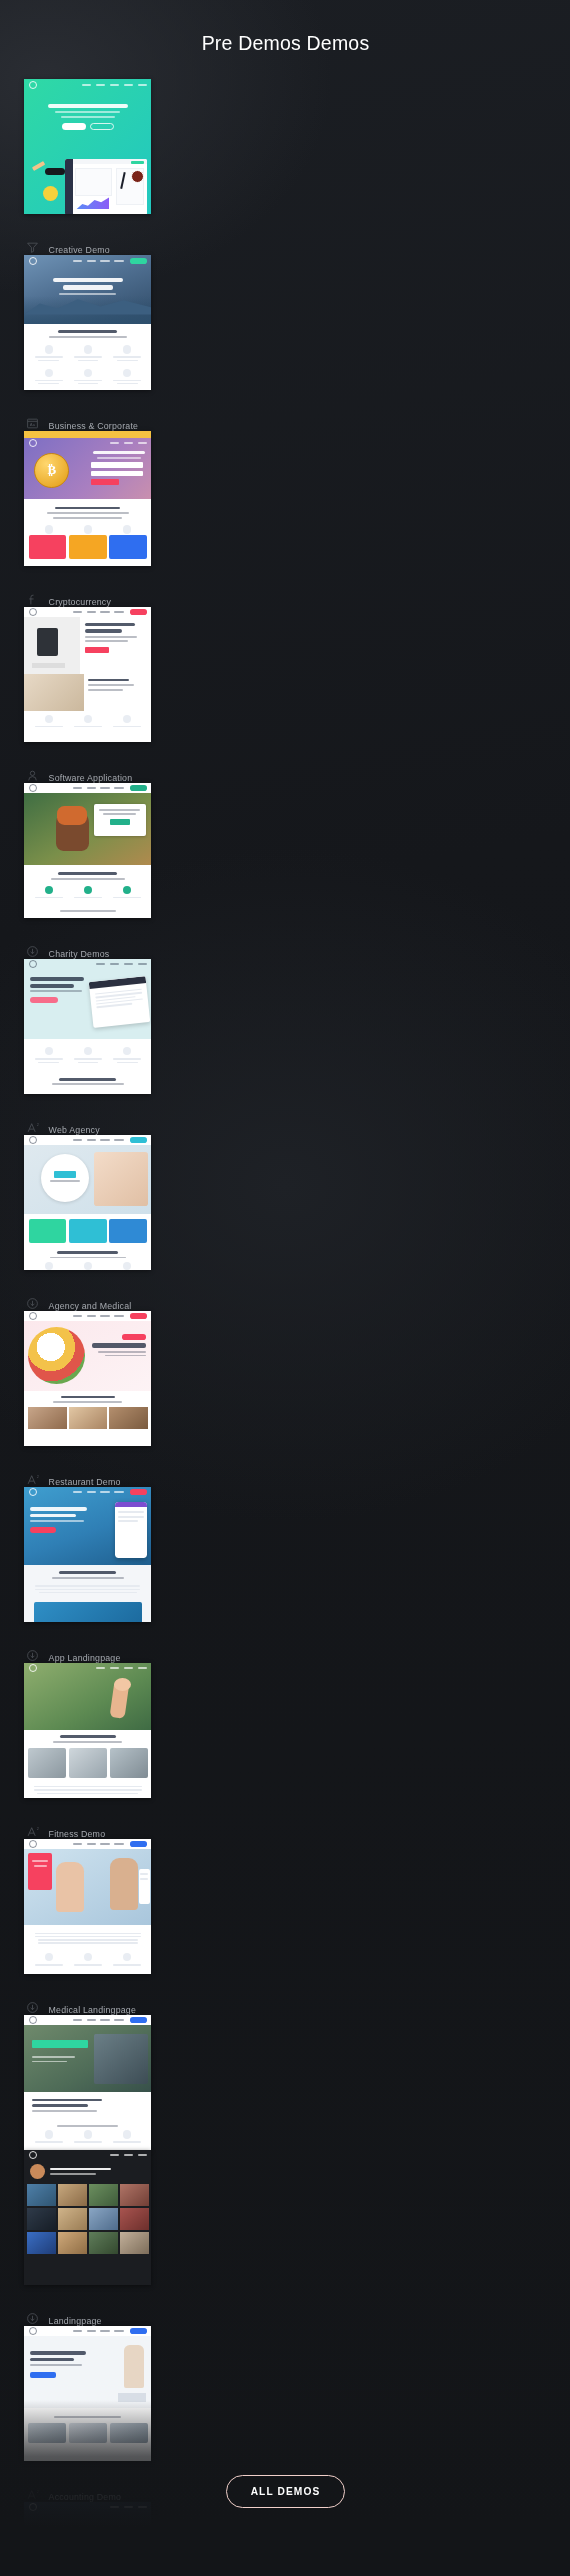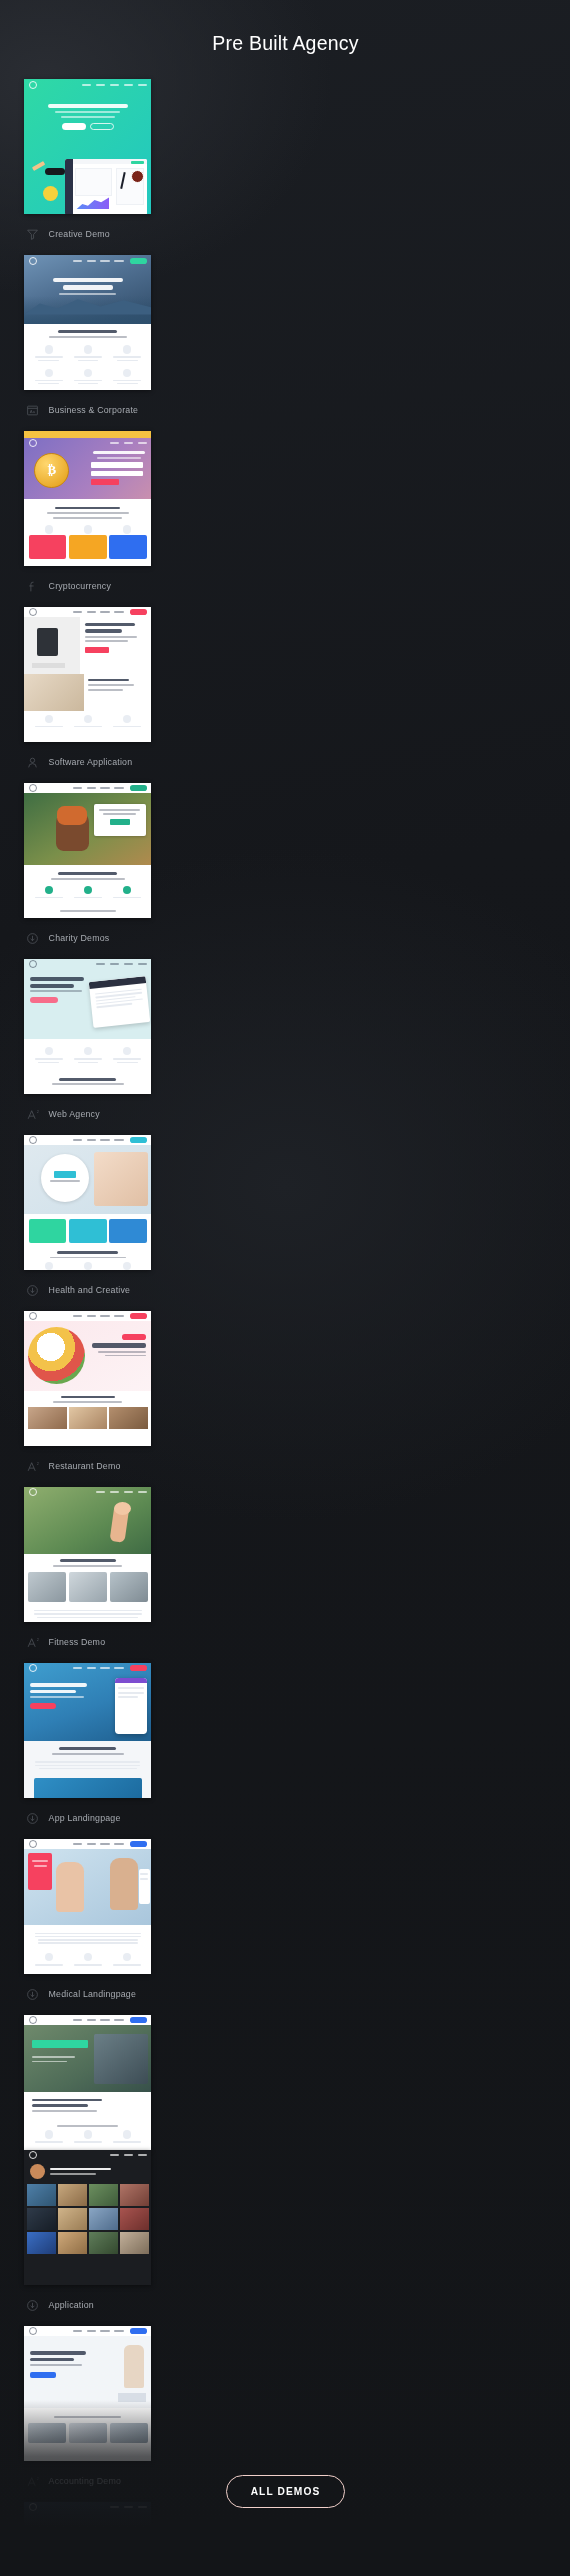--- a/index.html
+++ b/index.html
@@ -60,21 +60,21 @@
     height: 135px;
     background: #ffffff;
     overflow: hidden;
     position: relative;
     box-shadow: 0 0.9px 4.6px rgba(0,0,0,.45);
   }
   .thumb .inner { position: absolute; inset: 0; }
 
   .caption {
     display: flex;
-    align-items: center;
+    align-items: flex-end;
     height: 41px;
     padding-left: 0.9px;
     gap: 8.3px;
   }
   .caption .ic {
     width: 15px; height: 15px;
     flex: 0 0 15px;
     color: #50545b;
     display: flex; align-items: center; justify-content: center;
   }
@@ -147,21 +147,21 @@
     z-index: 20;
     pointer-events: none;
   }
 </style>
 </head>
 <body>
 
 <div id="root">
 
   <div class="header">
-    <h1>Pre Built Agency</h1>
+    <h1>Pre Demos Demos</h1>
   </div>
 
   <div class="grid">
 
     <div class="cell">
       <div class="thumb">
         <div class="inner" style="background:linear-gradient(135deg,#2fd9a5,#22c7c0);">
           <div class="navbar">
               <div class="logo"></div>
               <div class="navlinks">
@@ -564,21 +564,21 @@
           </div>
         </div>
       </div>
       <div class="caption">
         <span class="ic">
           <svg width="13" height="13" viewBox="0 0 24 24" fill="none" stroke="currentColor" stroke-width="1.4">
               <circle cx="12" cy="12" r="9"></circle>
               <path d="M12 7v9M8.5 12.5 12 16l3.5-3.5"></path>
             </svg>
         </span>
-        <span class="lbl">Health and Creative</span>
+        <span class="lbl">Agency and Medical</span>
       </div>
     </div>
 
     <div class="cell">
       <div class="thumb">
         <div class="inner whitebody">
           <div class="navbar" style="height:10.2px;">
               <div class="logo dark"></div>
               <div class="navlinks dark">
                 <i></i>
@@ -615,64 +615,20 @@
               <path d="M6.5 15h8"></path>
               <text x="20" y="9" font-size="7" fill="currentColor" stroke="none" font-family="sans-serif">2</text>
             </svg>
         </span>
         <span class="lbl">Restaurant Demo</span>
       </div>
     </div>
 
     <div class="cell">
       <div class="thumb">
-        <div class="inner whitebody">
-          <div style="height:67px;background:linear-gradient(150deg,#8fae6e,#5d8a52 60%,#3f6b44);position:relative;">
-            <div class="navbar" style="height:10.2px;">
-                <div class="logo"></div>
-                <div class="navlinks">
-                  <i></i>
-                  <i></i>
-                  <i></i>
-                  <i></i>
-                </div>
-              </div>
-            <div style="position:absolute;right:24px;top:18.5px;width:15px;height:37px;background:#e8b58f;border-radius:5.6px;transform:rotate(8deg);"></div>
-            <div style="position:absolute;right:20.4px;top:15px;width:16.7px;height:13px;background:#f2c7a4;border-radius:50%;"></div>
-          </div>
-          <div style="text-align:center;padding-top:5.6px;">
-            <div class="ttl dk" style="width:56px;height:2.8px;"></div>
-            <div class="sub dk" style="width:69px;"></div>
-          </div>
-          <div style="display:flex;gap:2.8px;padding:4.6px 3.7px;">
-            <div style="flex:1;height:30px;background:linear-gradient(140deg,#bfc9cf,#8b979f);border-radius:1.9px;"></div>
-            <div style="flex:1;height:30px;background:linear-gradient(140deg,#cfd7dc,#98a4ac);border-radius:1.9px;"></div>
-            <div style="flex:1;height:30px;background:linear-gradient(140deg,#b6c2c9,#7f8b93);border-radius:1.9px;"></div>
-          </div>
-          <div style="padding:1.9px 5.6px;">
-              <div class="ln"></div>
-              <div class="ln"></div>
-              <div class="ln s"></div>
-            </div>
-        </div>
-      </div>
-      <div class="caption">
-        <span class="ic">
-          <svg width="13" height="13" viewBox="0 0 24 24" fill="none" stroke="currentColor" stroke-width="1.4">
-              <path d="M4 20 10.5 5 17 20"></path>
-              <path d="M6.5 15h8"></path>
-              <text x="20" y="9" font-size="7" fill="currentColor" stroke="none" font-family="sans-serif">2</text>
-            </svg>
-        </span>
-        <span class="lbl">Fitness Demo</span>
-      </div>
-    </div>
-
-    <div class="cell">
-      <div class="thumb">
         <div class="inner greybody">
           <div style="height:78px;background:linear-gradient(160deg,#3f9ecf,#2f7fb5 55%,#1f5f8f);position:relative;">
             <div class="navbar" style="height:10.2px;">
                 <div class="logo"></div>
                 <div class="navlinks">
                   <i></i>
                   <i></i>
                   <i></i>
                   <i></i>
                 </div>
@@ -704,20 +660,64 @@
         </div>
       </div>
       <div class="caption">
         <span class="ic">
           <svg width="13" height="13" viewBox="0 0 24 24" fill="none" stroke="currentColor" stroke-width="1.4">
               <circle cx="12" cy="12" r="9"></circle>
               <path d="M12 7v9M8.5 12.5 12 16l3.5-3.5"></path>
             </svg>
         </span>
         <span class="lbl">App Landingpage</span>
+      </div>
+    </div>
+
+    <div class="cell">
+      <div class="thumb">
+        <div class="inner whitebody">
+          <div style="height:67px;background:linear-gradient(150deg,#8fae6e,#5d8a52 60%,#3f6b44);position:relative;">
+            <div class="navbar" style="height:10.2px;">
+                <div class="logo"></div>
+                <div class="navlinks">
+                  <i></i>
+                  <i></i>
+                  <i></i>
+                  <i></i>
+                </div>
+              </div>
+            <div style="position:absolute;right:24px;top:18.5px;width:15px;height:37px;background:#e8b58f;border-radius:5.6px;transform:rotate(8deg);"></div>
+            <div style="position:absolute;right:20.4px;top:15px;width:16.7px;height:13px;background:#f2c7a4;border-radius:50%;"></div>
+          </div>
+          <div style="text-align:center;padding-top:5.6px;">
+            <div class="ttl dk" style="width:56px;height:2.8px;"></div>
+            <div class="sub dk" style="width:69px;"></div>
+          </div>
+          <div style="display:flex;gap:2.8px;padding:4.6px 3.7px;">
+            <div style="flex:1;height:30px;background:linear-gradient(140deg,#bfc9cf,#8b979f);border-radius:1.9px;"></div>
+            <div style="flex:1;height:30px;background:linear-gradient(140deg,#cfd7dc,#98a4ac);border-radius:1.9px;"></div>
+            <div style="flex:1;height:30px;background:linear-gradient(140deg,#b6c2c9,#7f8b93);border-radius:1.9px;"></div>
+          </div>
+          <div style="padding:1.9px 5.6px;">
+              <div class="ln"></div>
+              <div class="ln"></div>
+              <div class="ln s"></div>
+            </div>
+        </div>
+      </div>
+      <div class="caption">
+        <span class="ic">
+          <svg width="13" height="13" viewBox="0 0 24 24" fill="none" stroke="currentColor" stroke-width="1.4">
+              <path d="M4 20 10.5 5 17 20"></path>
+              <path d="M6.5 15h8"></path>
+              <text x="20" y="9" font-size="7" fill="currentColor" stroke="none" font-family="sans-serif">2</text>
+            </svg>
+        </span>
+        <span class="lbl">Fitness Demo</span>
       </div>
     </div>
 
     <div class="cell">
       <div class="thumb">
         <div class="inner whitebody">
           <div class="navbar" style="height:10.2px;">
               <div class="logo dark"></div>
               <div class="navlinks dark">
                 <i></i>
@@ -853,21 +853,21 @@
           </div>
         </div>
       </div>
       <div class="caption">
         <span class="ic">
           <svg width="13" height="13" viewBox="0 0 24 24" fill="none" stroke="currentColor" stroke-width="1.4">
               <circle cx="12" cy="12" r="9"></circle>
               <path d="M12 7v9M8.5 12.5 12 16l3.5-3.5"></path>
             </svg>
         </span>
-        <span class="lbl">Application</span>
+        <span class="lbl">Landingpage</span>
       </div>
     </div>
 
     <div class="cell">
       <div class="thumb">
         <div class="inner whitebody">
           <div class="navbar" style="height:10.2px;">
               <div class="logo dark"></div>
               <div class="navlinks dark">
                 <i></i>

